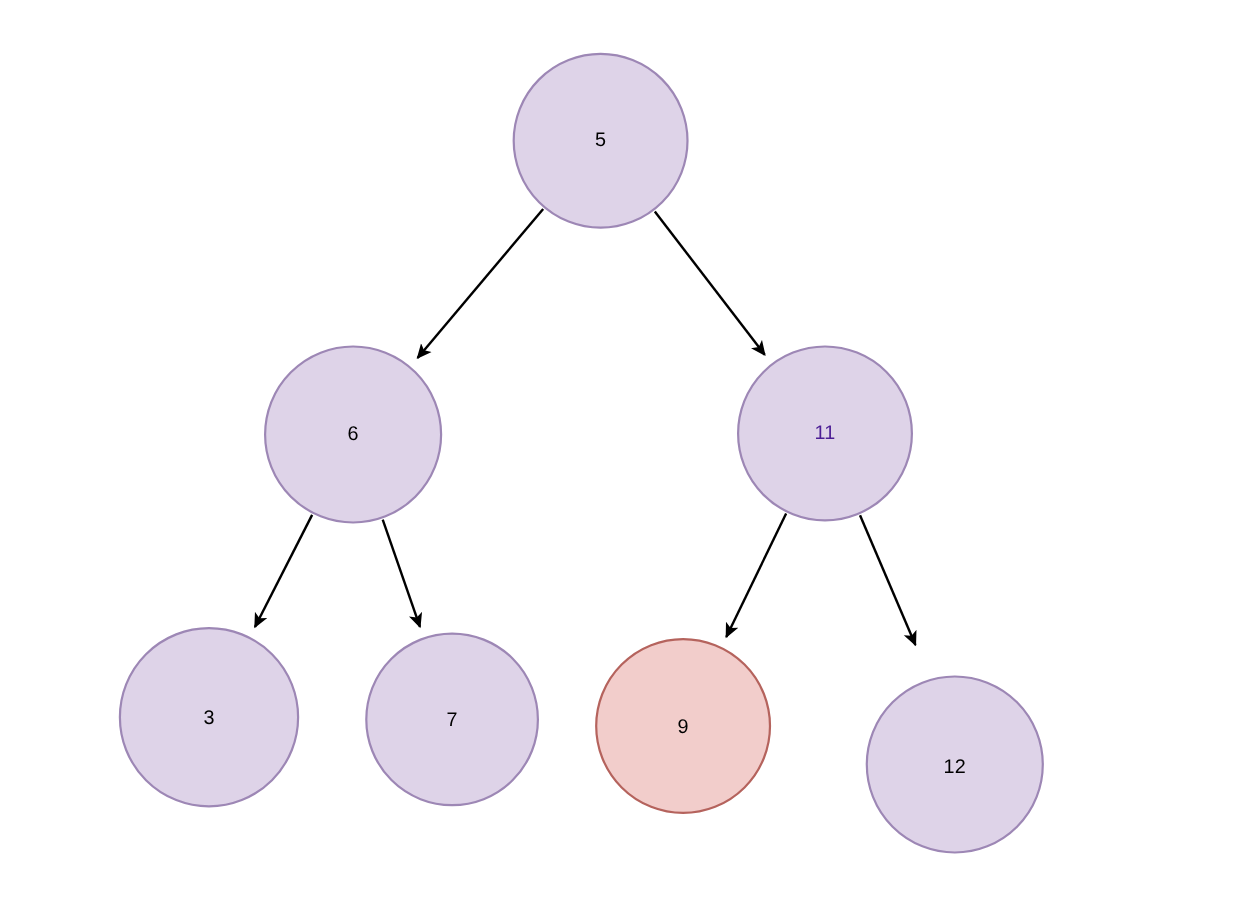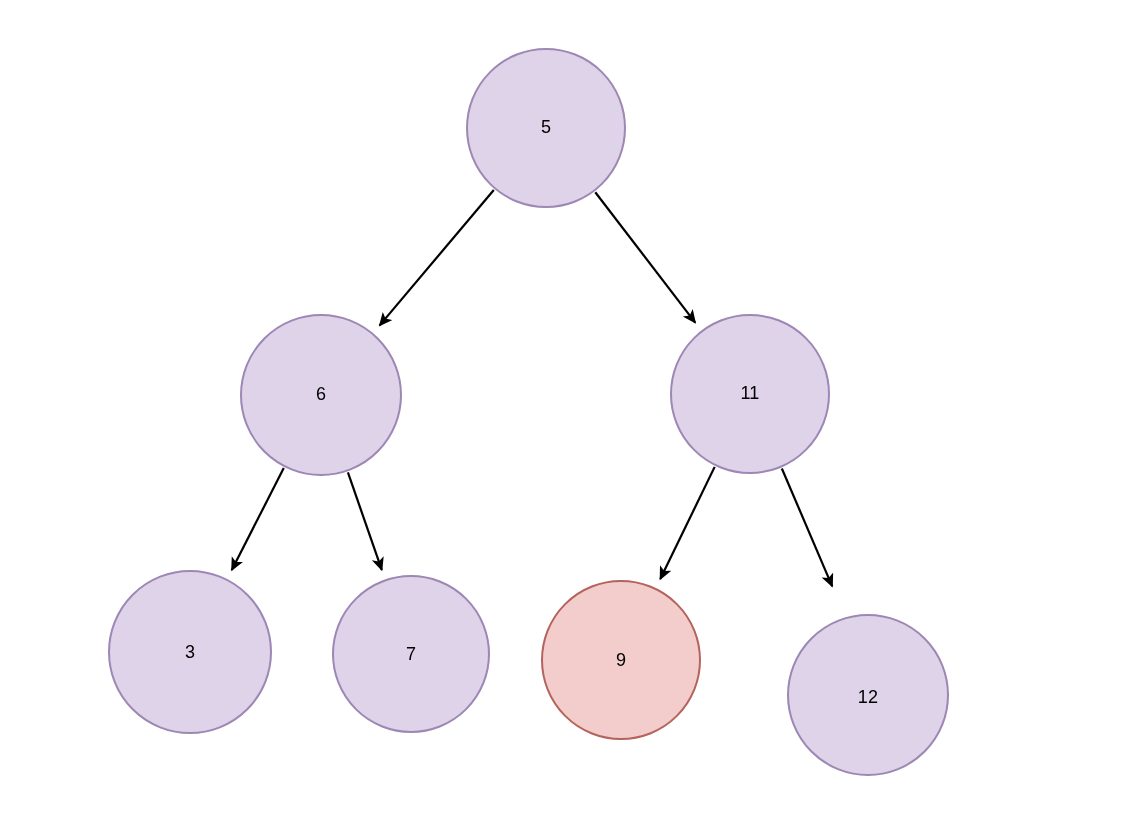--- a/index.html
+++ b/index.html
@@ -68,21 +68,21 @@
   </svg>
 
   <div id="nodes-group">
       <div class="tree-node" style="left: 466px; top: 48px; width: 160px; height: 160px; background: rgb(222, 211, 232); border-color: rgb(157, 135, 181);">
         <span class="node-label" style="transform: translateY(-1px); color: rgb(0, 0, 0);">5</span>
       </div>
       <div class="tree-node" style="left: 240px; top: 314px; width: 162px; height: 162px; background: rgb(222, 211, 232); border-color: rgb(157, 135, 181);">
         <span class="node-label" style="transform: translateY(-1px); color: rgb(0, 0, 0);">6</span>
       </div>
       <div class="tree-node" style="left: 670px; top: 314px; width: 160px; height: 160px; background: rgb(222, 211, 232); border-color: rgb(157, 135, 181);">
-        <span class="node-label" style="transform: translateY(-1px); color: #000000;">11</span>
+        <span class="node-label" style="transform: translateY(-1px); color: #4c1d95;">11</span>
       </div>
       <div class="tree-node" style="left: 108px; top: 570px; width: 164px; height: 164px; background: rgb(222, 211, 232); border-color: rgb(157, 135, 181);">
         <span class="node-label" style="transform: translateY(0px); color: rgb(0, 0, 0);">3</span>
       </div>
       <div class="tree-node" style="left: 332px; top: 575px; width: 158px; height: 158px; background: rgb(222, 211, 232); border-color: rgb(157, 135, 181);">
         <span class="node-label" style="transform: translateY(0px); color: rgb(0, 0, 0);">7</span>
       </div>
       <div class="tree-node" style="left: 541px; top: 580px; width: 160px; height: 160px; background: rgb(242, 205, 203); border-color: rgb(181, 99, 93);">
         <span class="node-label" style="transform: translateY(0px); color: rgb(0, 0, 0);">9</span>
       </div>

